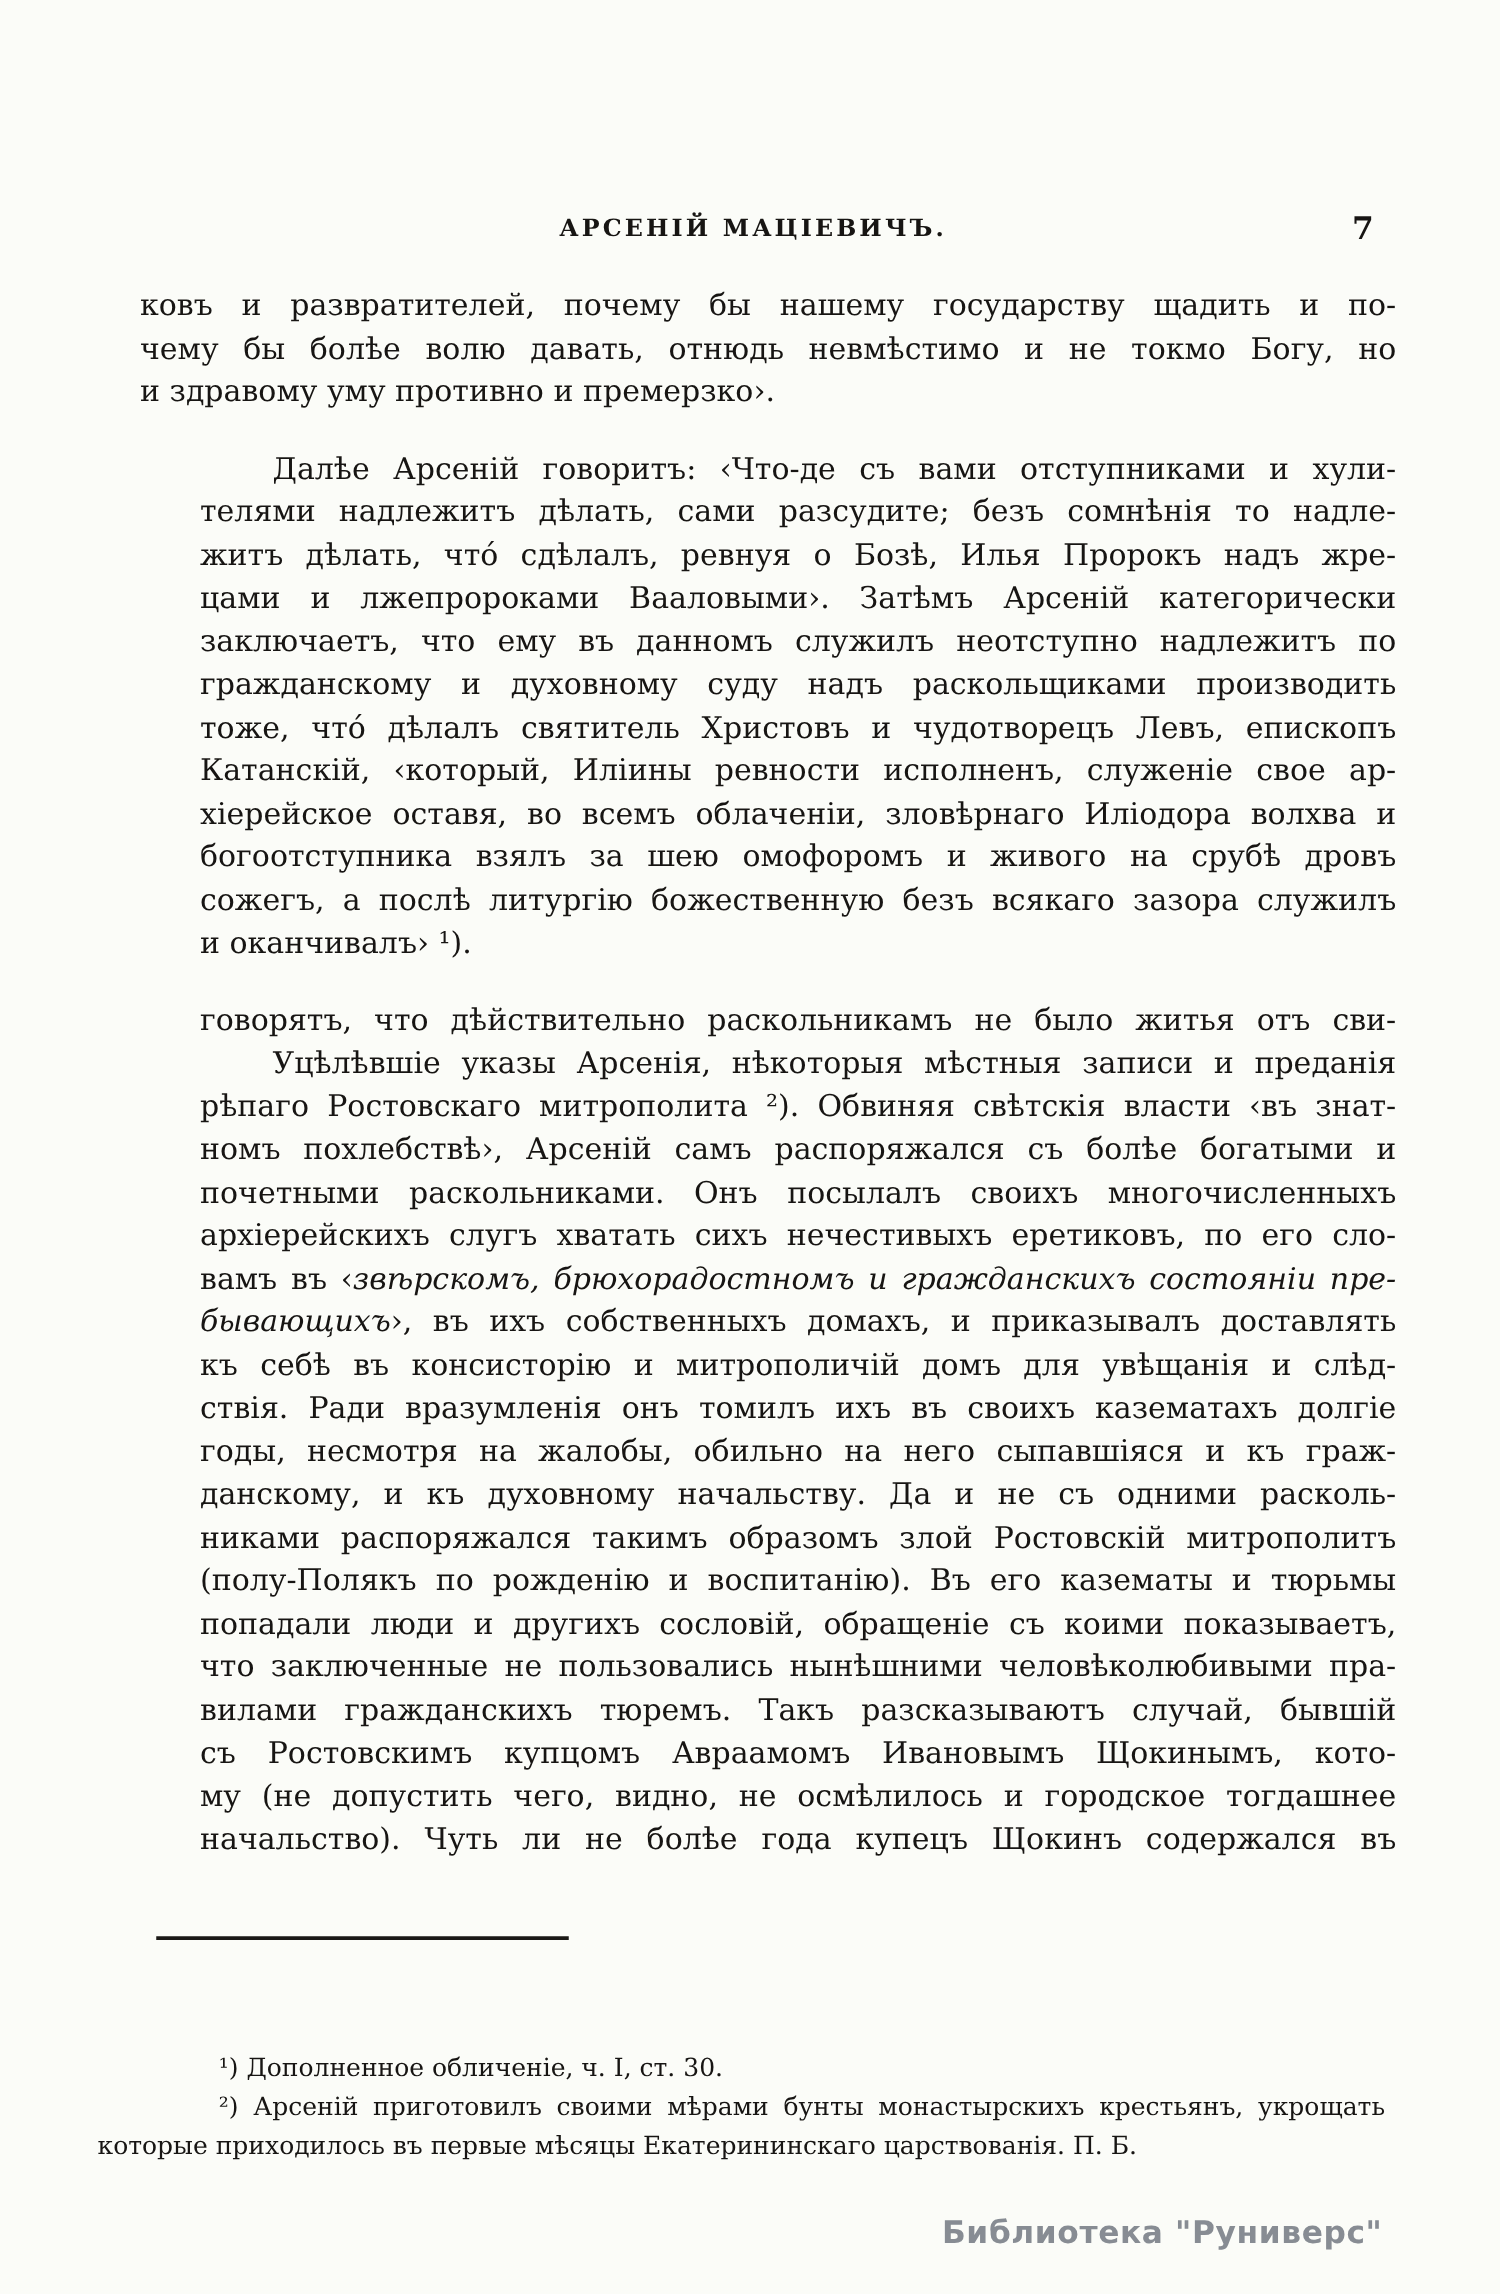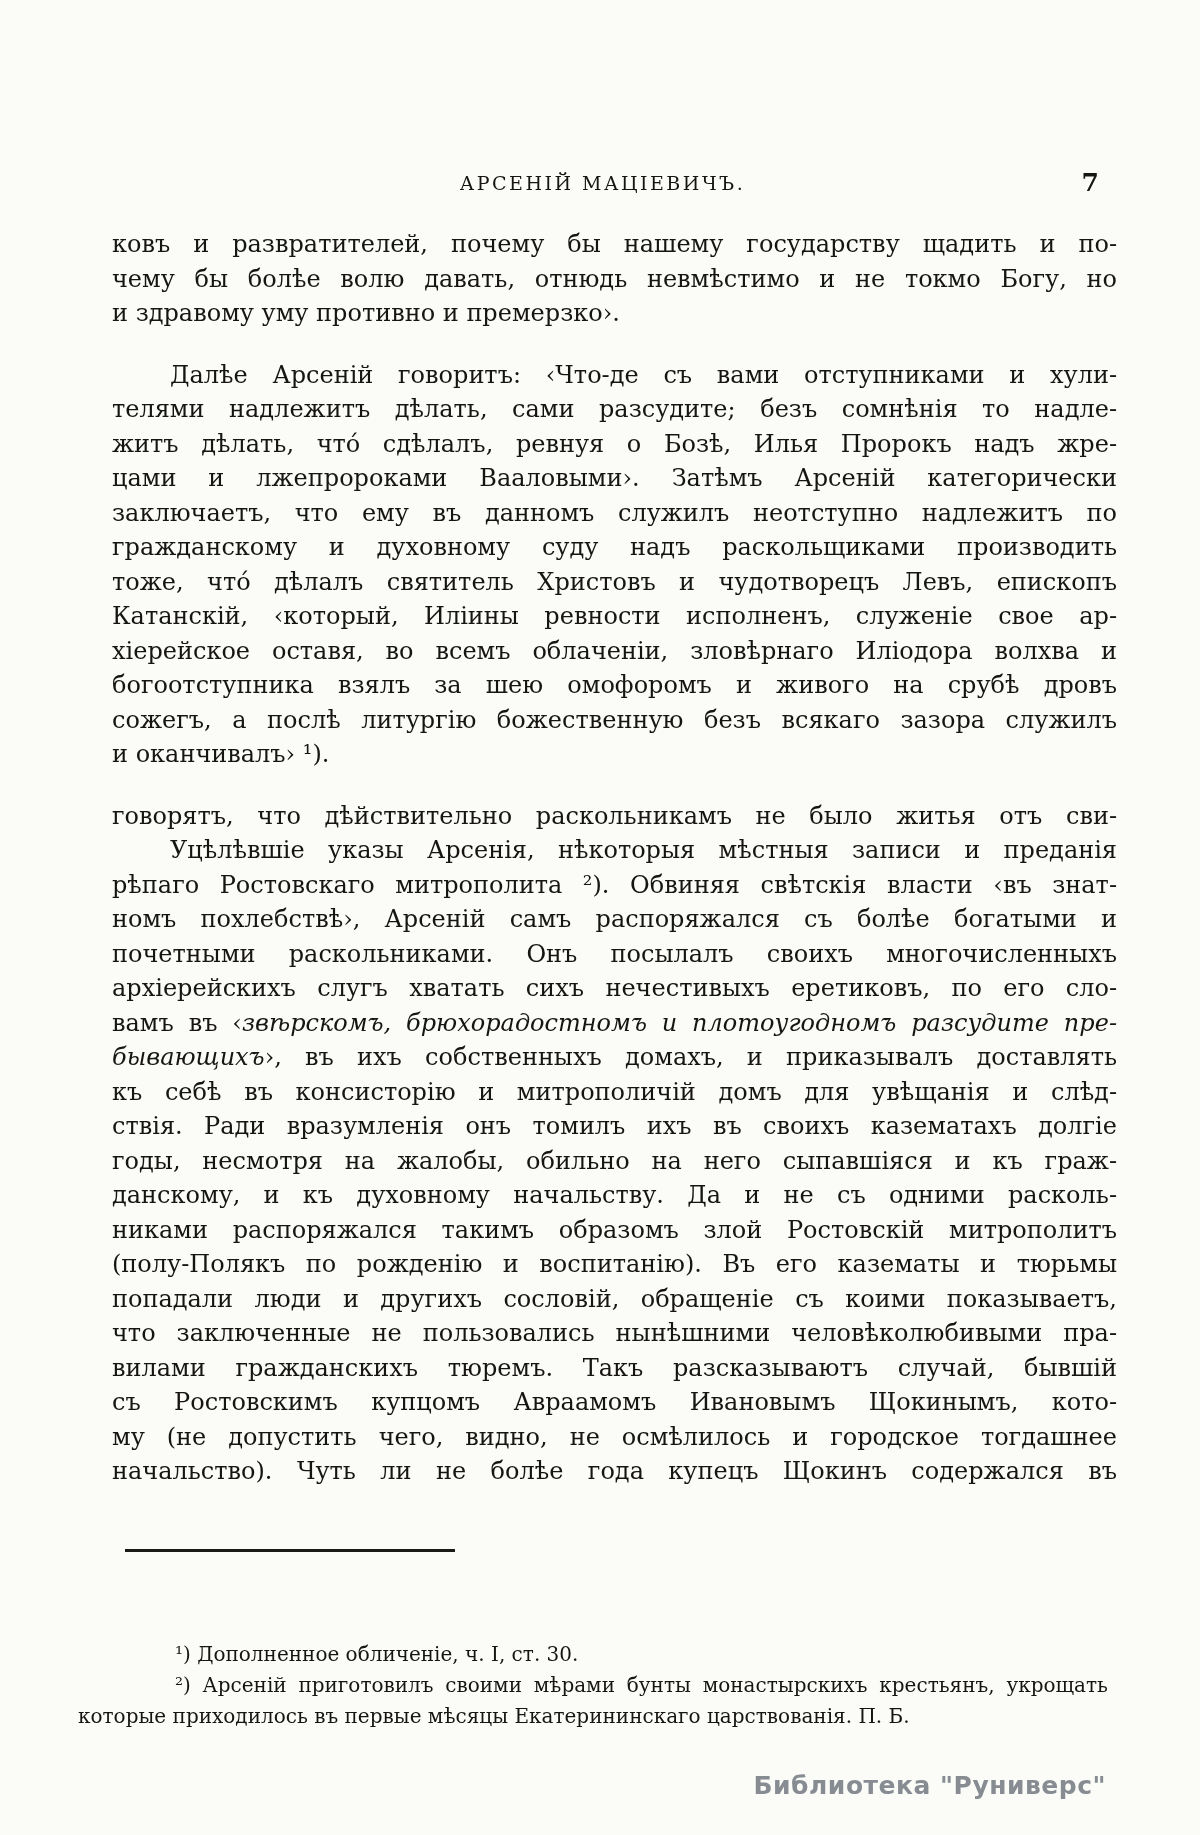--- a/index.html
+++ b/index.html
@@ -8,33 +8,33 @@
     background: #fbfcf8;
     font-family: "DejaVu Serif", "Liberation Serif", serif;
     color: #171513;
     -webkit-font-smoothing: antialiased;
   }
   .page { position: relative; width: 1200px; height: 1835px; overflow: hidden; }
 
   .header { position: absolute; top: 172px; left: 100px; width: 1005px; }
   .header .title {
     display: block; text-align: center;
-    font-weight: normal; font-size: 19px; letter-spacing: 2.5px;
+    font-weight: bold; font-size: 19px; letter-spacing: 2.5px;
   }
   .header .pagenum {
     position: absolute; right: 6px; top: -4px;
     font-weight: bold; font-size: 25px; letter-spacing: 0;
   }
 
   .bodytext {
     position: absolute; top: 227px; left: 112px; width: 1005px;
     font-size: 24px; line-height: 34.5px;
   }
   .para { margin: 0; }
-  .para + .para { margin-top: 27px; }
+  .para + .para { margin-top: 27px; margin-left: 48px; }
   .line { display: block; text-align: justify; text-align-last: justify; }
   .line.last { text-align-last: left; }
   .line.ind { text-indent: 58px; }
   .it { font-style: italic; }
 
   .fnrule {
     position: absolute; top: 1549px; left: 125px;
     width: 330px; height: 3px; background: #1b1916;
   }
   .footnotes {
@@ -83,21 +83,21 @@
       <span class="line last">и оканчивалъ› ¹).</span>
     </div>
 
     <div class="para">
       <span class="line">говорятъ, что дѣйствительно раскольникамъ не было житья отъ сви-</span>
       <span class="line ind">Уцѣлѣвшіе указы Арсенія, нѣкоторыя мѣстныя записи и преданія</span>
       <span class="line">рѣпаго Ростовскаго митрополита ²). Обвиняя свѣтскія власти ‹въ знат-</span>
       <span class="line">номъ похлебствѣ›, Арсеній самъ распоряжался съ болѣе богатыми и</span>
       <span class="line">почетными раскольниками. Онъ посылалъ своихъ многочисленныхъ</span>
       <span class="line">архіерейскихъ слугъ хватать сихъ нечестивыхъ еретиковъ, по его сло-</span>
-      <span class="line"><span>вамъ въ ‹</span><span class="it">звѣрскомъ, брюхорадостномъ и плотоугодномъ разсудите пре-</span></span>
+      <span class="line"><span>вамъ въ ‹</span><span class="it">звѣрскомъ, брюхорадостномъ и гражданскихъ состояніи пре-</span></span>
       <span class="line"><span class="it">бывающихъ</span><span>›, въ ихъ собственныхъ домахъ, и приказывалъ доставлять</span></span>
       <span class="line">къ себѣ въ консисторію и митрополичій домъ для увѣщанія и слѣд-</span>
       <span class="line">ствія. Ради вразумленія онъ томилъ ихъ въ своихъ казематахъ долгіе</span>
       <span class="line">годы, несмотря на жалобы, обильно на него сыпавшіяся и къ граж-</span>
       <span class="line">данскому, и къ духовному начальству. Да и не съ одними расколь-</span>
       <span class="line">никами распоряжался такимъ образомъ злой Ростовскій митрополитъ</span>
       <span class="line">(полу-Полякъ по рожденію и воспитанію). Въ его казематы и тюрьмы</span>
       <span class="line">попадали люди и другихъ сословій, обращеніе съ коими показываетъ,</span>
       <span class="line">что заключенные не пользовались нынѣшними человѣколюбивыми пра-</span>
       <span class="line">вилами гражданскихъ тюремъ. Такъ разсказываютъ случай, бывшій</span>

